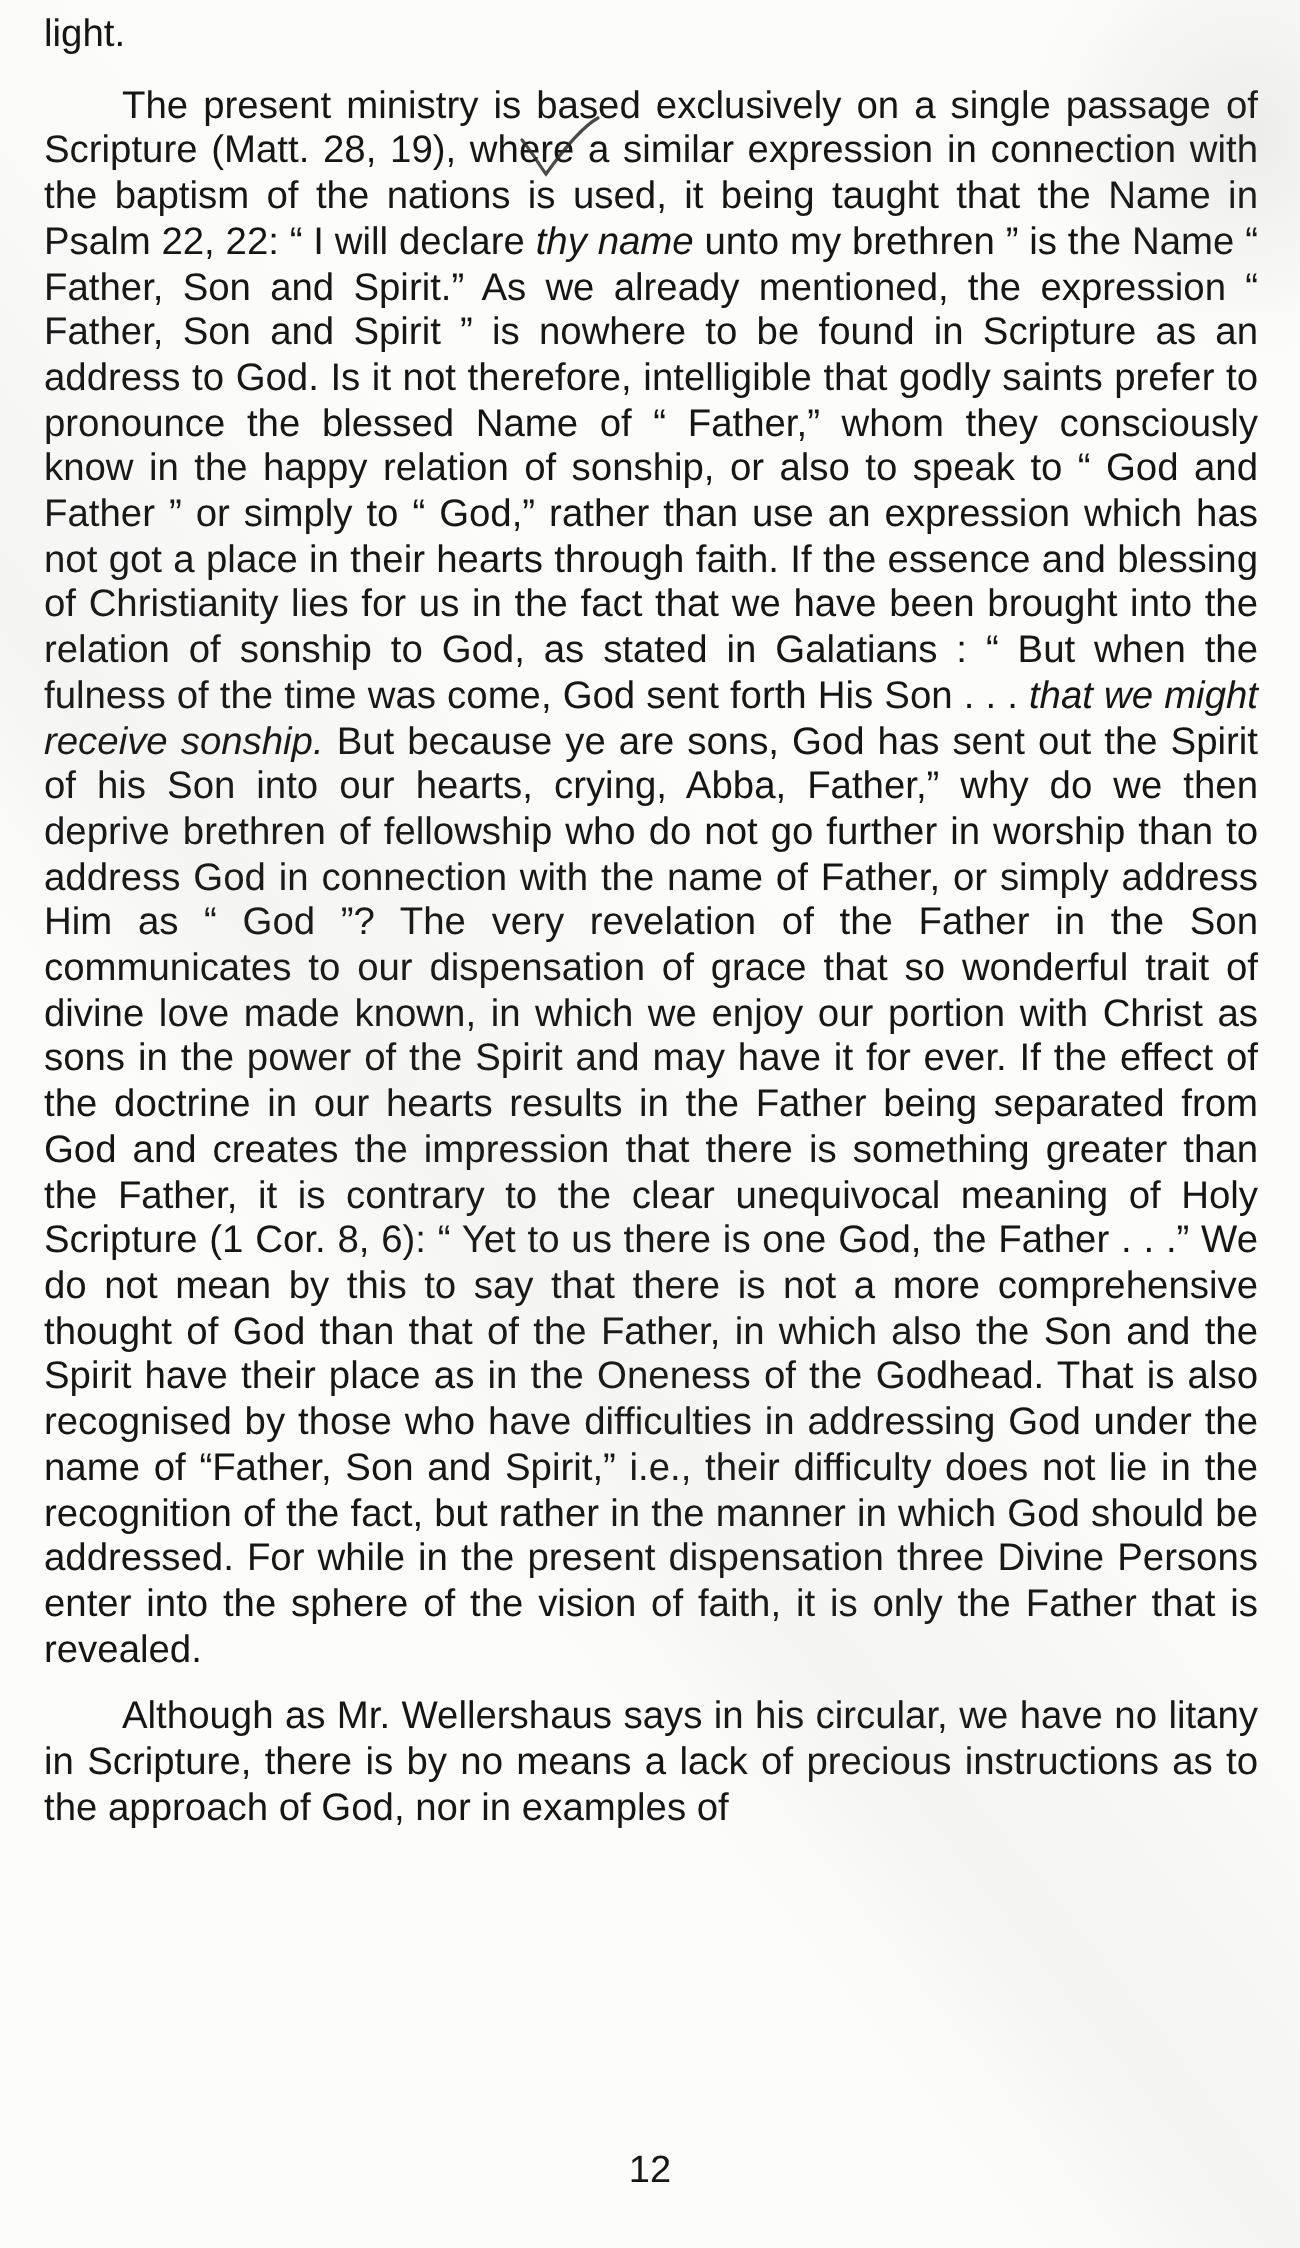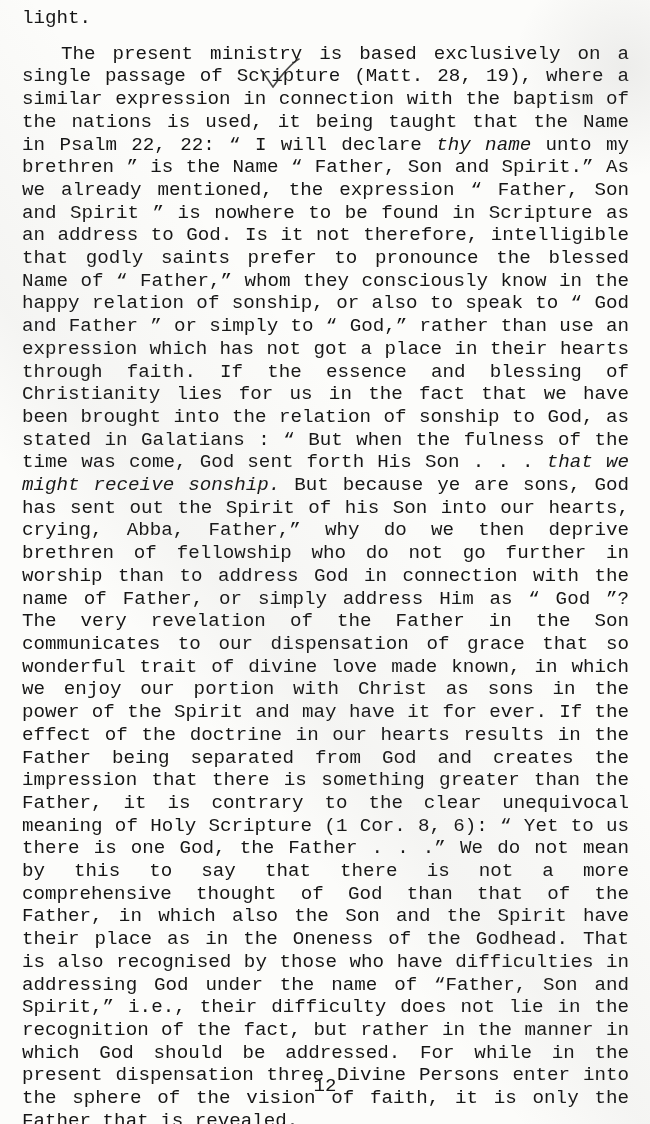--- a/index.html
+++ b/index.html
@@ -9,21 +9,21 @@
   }
   .page {
     position: relative;
     width: 650px;
     height: 1124px;
     margin: 0 auto;
     background: #fcfcfa;
     overflow: hidden;
     box-sizing: border-box;
     padding: 7px 21px 0 22px;
-    font-family: Liberation Mono, monospace;
+    font-family: Liberation Sans, sans-serif;
     font-size: 19.2px;
     line-height: 22.7px;
     color: #161616;
   }
   p { margin: 0; text-align: justify; }
   .fragment {
     text-align: left;
     margin-bottom: 13px;
   }
   .para { margin-bottom: 0; }

